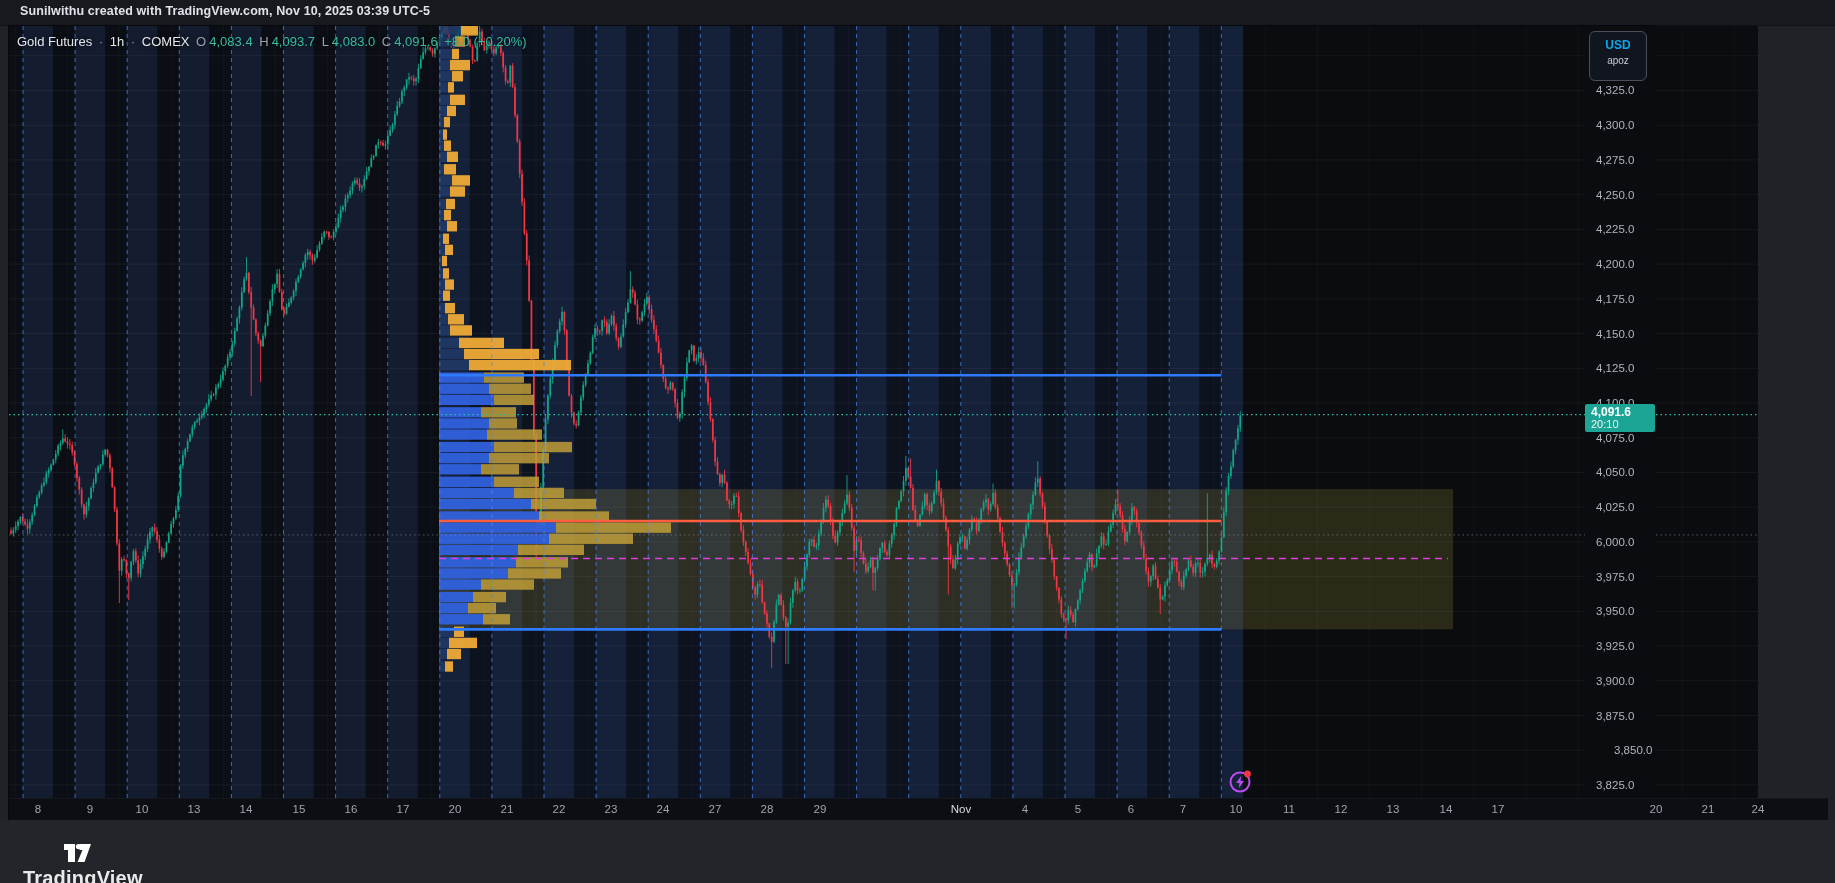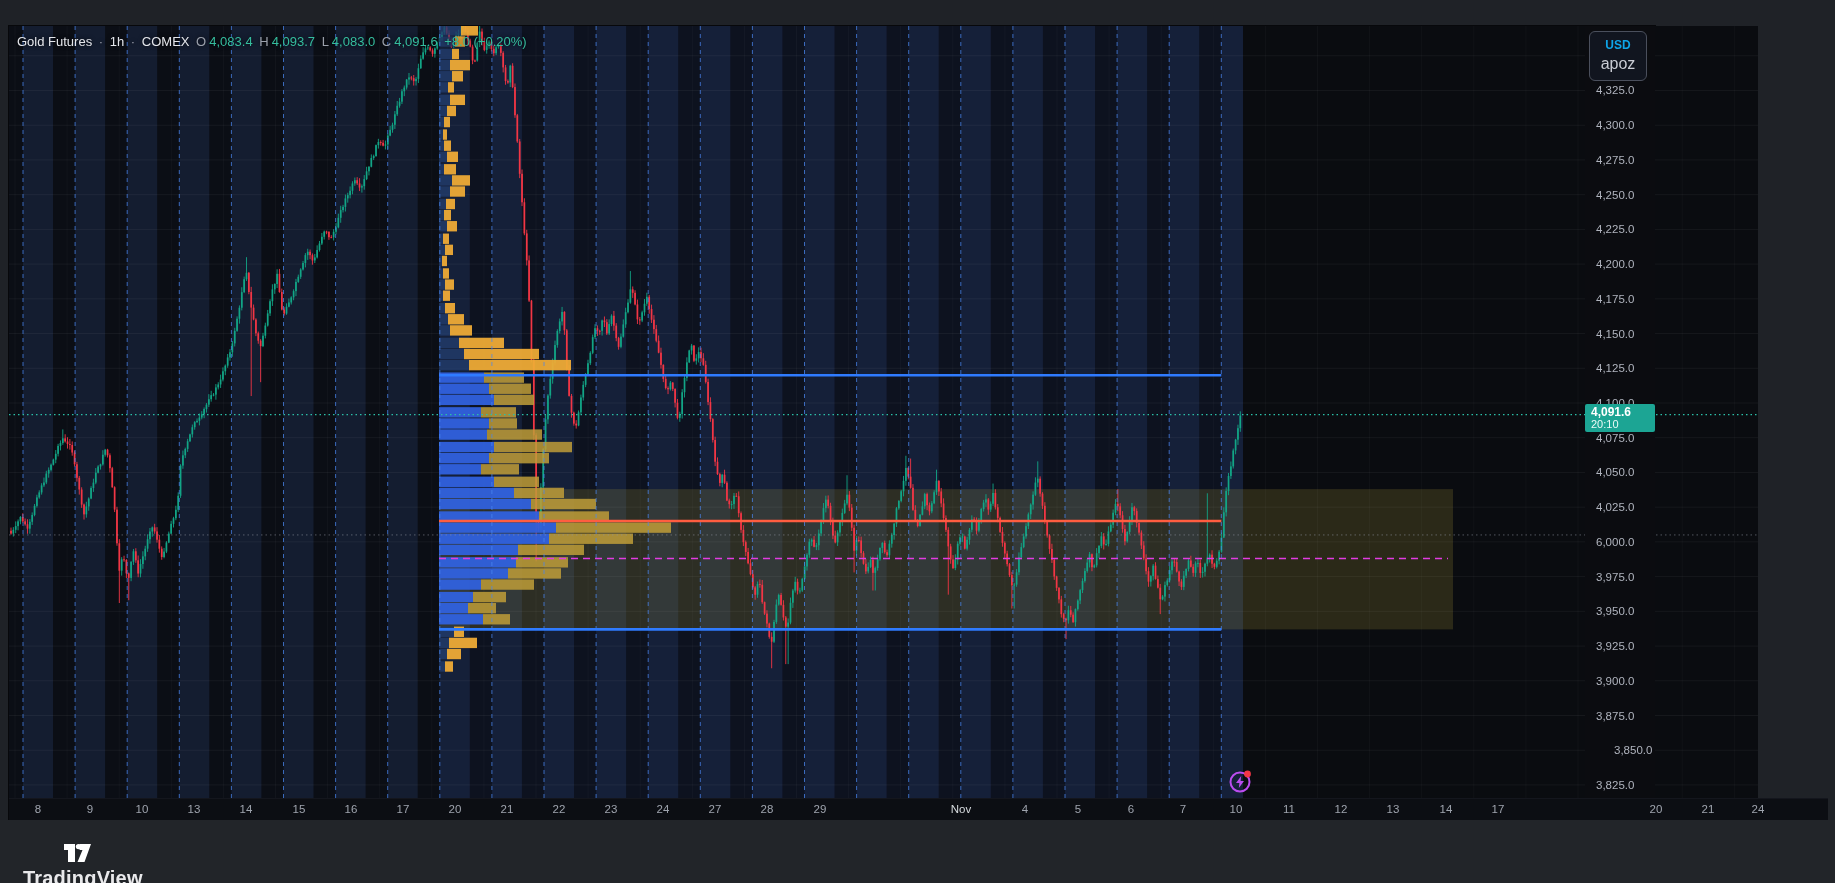--- a/index.html
+++ b/index.html
@@ -14,38 +14,41 @@
   
   #legend{position:absolute;left:8px;top:8px;font-size:13px;color:#e4e6eb;white-space:nowrap;text-shadow:0 0 4px rgba(0,0,0,.8);}
   #legend .dim{color:#9ba0ab;}
   #legend .grn{color:#35bd9e;}
   #legend span{margin-right:3px;}
   
   #paxis{position:absolute;right:0;top:0;width:70px;height:772px;background:#0b0c10;cursor:ns-resize;}
   #paxis .plabel{position:absolute;left:11px;font-size:11.5px;color:#b0b4be;}
   #unitbox{position:absolute;left:4px;top:5px;width:56px;height:48px;border:1px solid #4a4f5c;border-radius:6px;background:rgba(19,23,34,.85);text-align:center;}
   #unitbox .cur{margin-top:6px;font-size:12px;font-weight:bold;color:#0ea5e9;}
-  #unitbox .unit{margin-top:3px;font-size:16px;color:#c9ccd4;}
+  #unitbox .unit{margin-top:3px;font-size:10px;color:#c9ccd4;}
   #pricebadge{position:absolute;left:0;top:378px;width:70px;height:28px;background:#1ca594;color:#fff;text-align:left;border-radius:2px;}
   #pricebadge .p{font-size:12px;font-weight:bold;margin:1px 0 0 6px;}
   #pricebadge .t{font-size:11px;margin:-1px 0 0 6px;color:#eafaf6;}
   
   #taxis{position:absolute;left:0;top:772px;width:1819px;height:22px;background:#0c0e13;border-top:1px solid #14161d;cursor:ew-resize;}
   #taxis .tlabel{position:absolute;top:4px;font-size:11.5px;color:#9fa4ae;transform:translateX(-50%);}
   #taxis .tlabel.month{color:#d6dade;}
   
   #footer{position:absolute;left:0;top:820px;width:1835px;height:63px;background:#222529;}
   #brand{position:absolute;left:14px;top:21px;display:flex;align-items:center;cursor:pointer;flex-direction:column;}
   #brand .word{margin-left:9px;font-size:20px;font-weight:bold;color:#e9e9eb;letter-spacing:.2px;}
 </style>
 </head>
 <body>
 
 <div id="stage">
 
+  <div id="topbar">
+    <div class="attr">Sunilwithu created with TradingView.com, Nov 10, 2025 03:39 UTC-5</div>
+  </div>
 
   <div id="widget">
     <div id="plot">
       <svg id="chartsvg" width="1749" height="772" viewBox="0 0 1749 772">
           <rect x="0" y="0" width="1749" height="772" fill="#0b0e15"></rect>
           <rect x="14" y="0" width="30" height="772" fill="#141d30"></rect>
           <rect x="66.1" y="0" width="30" height="772" fill="#141d30"></rect>
           <rect x="118.2" y="0" width="30" height="772" fill="#141d30"></rect>
           <rect x="170.3" y="0" width="30" height="772" fill="#141d30"></rect>
           <rect x="222.4" y="0" width="30" height="772" fill="#141d30"></rect>

